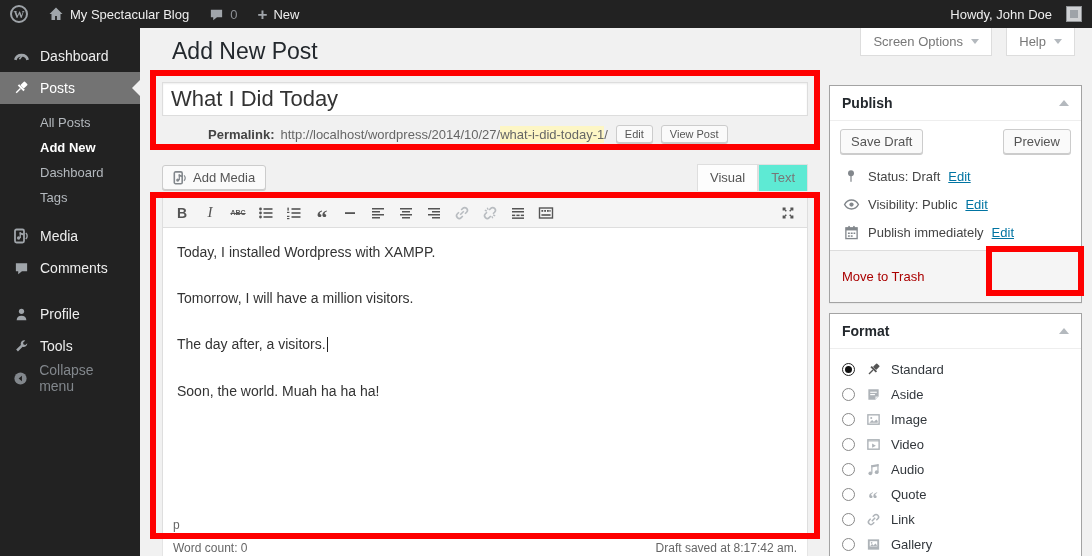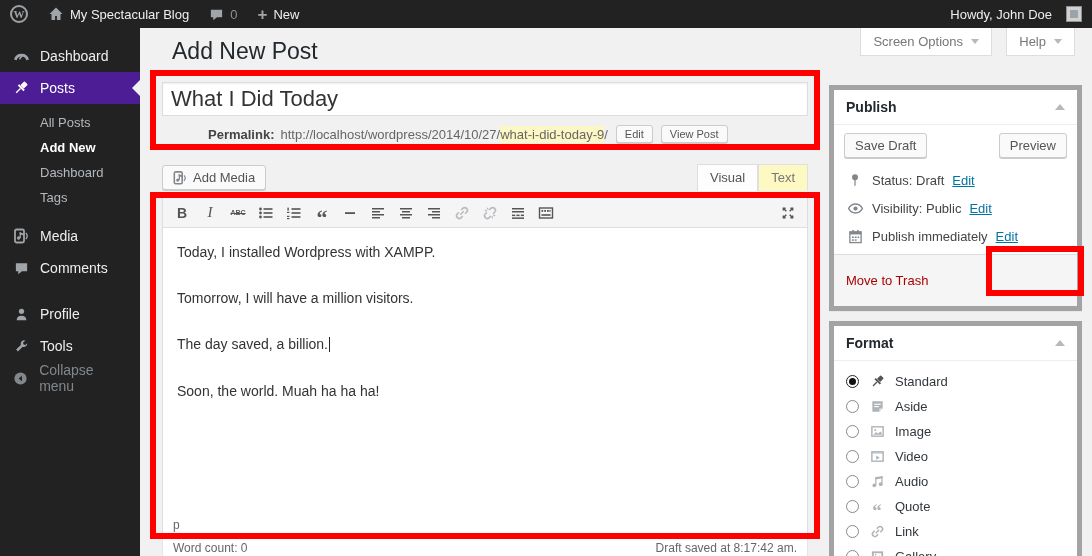--- a/index.html
+++ b/index.html
@@ -24,21 +24,21 @@
   .ab-icon { color:#a0a5aa; }
   .ab-plus { color:#a0a5aa; font-size:17px; font-weight:bold; line-height:1; }
   .avatar { width:16px; height:16px; margin-left:8px; background:#cfd1d3; border:1px solid #8f9295; position:relative; }
   .avatar::after { content:""; position:absolute; left:3px; top:3px; width:8px; height:8px; background:#9ea3a8; }
 
   
   .sidebar { position:absolute; top:28px; left:0; width:140px; height:528px; background:#222; padding-top:12px; }
   .menu-item { display:flex; align-items:center; gap:10px; height:32px; padding:0 12px;
     color:#eee; font-size:14px; cursor:pointer; position:relative; }
   .menu-item .micon { color:#a0a5aa; width:18px; display:flex; justify-content:center; }
-  .menu-item.active { background:#4c1d95; color:#fff; }
+  .menu-item.active { background:#737373; color:#fff; }
   .menu-item.active .micon { color:#fff; }
   .menu-item.active::after { content:""; position:absolute; right:0; top:50%; margin-top:-8px;
     border-top:8px solid transparent; border-bottom:8px solid transparent; border-right:8px solid #f1f1f1; }
   .submenu { padding:6px 0 10px 0; }
   .submenu-item { padding:5px 12px 5px 40px; color:#b4b9be; font-size:13px; cursor:pointer; }
   .submenu-item.current { color:#fff; font-weight:bold; }
   .menu-sep { height:14px; }
   .collapse { color:#82878c; }
   .collapse .micon { color:#82878c; }
 
@@ -62,42 +62,42 @@
   .btn-small { background:#fafafa; border:1px solid #ccc; border-radius:3px; color:#555; font-size:11px;
     padding:2px 8px; margin-left:4px; cursor:pointer; font-family:"Liberation Sans", sans-serif;
     box-shadow: 0 1px 0 #ccc; }
   .media-row { margin-top:14px; height:30px; display:flex; align-items:flex-end; position:relative; }
   .btn-secondary { background:#fafafa; border:1px solid #ccc; border-radius:3px; color:#555; font-size:13px;
     padding:4px 10px; cursor:pointer; display:flex; align-items:center; gap:6px;
     font-family:"Liberation Sans", sans-serif; box-shadow: 0 1px 0 #ccc; }
   .editor-tabs { position:absolute; right:0; bottom:-1px; display:flex; }
   .editor-tab { padding:5px 12px 6px; font-size:13px; cursor:pointer; }
   .editor-tab.active { background:#fdfdfd; border:1px solid #dedede; border-bottom:none; color:#555; }
-  .editor-tab.inactive { background:#fef9c3; border:1px solid #e0e0e0; border-bottom:none; color:#777; }
+  .editor-tab.inactive { background:#5eead4; border:1px solid #e0e0e0; border-bottom:none; color:#777; }
 
   .editor-box { margin-top:7px; width:646px; border:1px solid #dedede; background:#fff; }
   .mce-toolbar { height:30px; background:#f5f5f5; border-bottom:1px solid #dedede; display:flex; align-items:center; padding:0 6px; gap:2px; }
   .mce-btn { width:26px; height:24px; display:flex; align-items:center; justify-content:center; color:#555;
     cursor:pointer; border-radius:2px; background:transparent; border:none; }
   .mce-btn.disabled { color:#b8bcc0; }
   .mce-glyph-b { font-weight:bold; font-size:14px; }
   .mce-glyph-i { font-style:italic; font-family:"Liberation Serif", serif; font-size:15px; }
   .mce-glyph-abc { font-size:7px; text-decoration:line-through; letter-spacing:0; font-weight:bold; }
   .mce-glyph-quote { font-family:"Liberation Serif", serif; font-weight:bold; font-size:22px; line-height:8px; padding-top:10px; }
   .mce-spacer { flex:1; }
   .mce-content { height:288px; padding:15px 14px; font-size:14px; color:#333; cursor:text; }
   .mce-content p { margin:0 0 28px 0; line-height:1.3; }
   .text-caret { display:inline-block; width:1px; height:15px; background:#222; vertical-align:text-bottom; margin-left:1px; }
   .mce-path { height:17px; padding:0 10px; font-size:12px; color:#666; display:flex; align-items:center; }
   .wordcount-bar { margin-top:4px; width:646px; height:20px; background:#fff; border:1px solid #e5e5e5;
     display:flex; align-items:center; justify-content:space-between; padding:0 10px; font-size:12px; color:#666; }
 
   
   .side-col { position:absolute; left:689px; top:57px; width:253px; }
-  .postbox { background:#fff; border:5px solid #a3a3a3; box-shadow:0 1px 1px rgba(0,0,0,.04); }
+  .postbox { background:#fff; border:1px solid #a3a3a3; box-shadow:0 1px 1px rgba(0,0,0,.04); }
   .postbox-header { display:flex; align-items:center; justify-content:space-between; padding:9px 12px;
     border-bottom:1px solid #eee; font-size:14px; font-weight:bold; color:#23282d; cursor:pointer; }
   .toggle-up { width:0; height:0; border-left:5px solid transparent; border-right:5px solid transparent; border-bottom:6px solid #b4b9be; }
   .publish-body { padding:8px 10px 4px; }
   .minor-actions { display:flex; justify-content:space-between; margin-bottom:8px; }
   .misc-row { display:flex; align-items:center; gap:8px; height:28px; font-size:13px; color:#444; padding-left:2px; }
   .misc-icon { color:#82878c; width:18px; display:flex; justify-content:center; }
   a.edit-link { color:#0074a2; text-decoration:underline; cursor:pointer; }
   .publish-footer { background:#f5f5f5; border-top:1px solid #ddd; height:52px; display:flex; align-items:center; padding:0 12px; }
   a.trash-link { color:#a00; text-decoration:none; cursor:pointer; font-size:13px; }
@@ -243,21 +243,21 @@
     <span>Help</span>
     <span class="caret-down"></span>
   </div>
 
   <h1 class="page-title">Add New Post</h1>
 
   <div class="main-col">
     <input class="title-input" type="text" value="What I Did Today" style="">
     <div class="permalink-row">
       <span class="permalink-label">Permalink:</span>
-      <span><span>http://localhost/wordpress/2014/10/27/</span><span class="slug-highlight">what-i-did-today-9</span><span>/</span></span>
+      <span><span>http://localhost/wordpress/2014/10/27/</span><span class="slug-highlight">what-i-did-today-1</span><span>/</span></span>
       <button class="btn-small">Edit</button>
       <button class="btn-small">View Post</button>
     </div>
 
     <div class="media-row">
       <button class="btn-secondary">
         <span style="color:#82878c;">
           <svg width="14" height="14" viewBox="0 0 16 16">
               <rect x="1.5" y="1" width="9" height="13.5" rx="1.5" fill="none" stroke="currentColor" stroke-width="1.8"></rect>
               <circle cx="5.4" cy="10.4" r="1.8" fill="currentColor"></circle>
@@ -399,21 +399,21 @@
               <svg width="16" height="16" viewBox="0 0 16 16">
                 <path d="M6.3 6.3L3.8 3.8M9.7 6.3l2.5-2.5M6.3 9.7l-2.5 2.5M9.7 9.7l2.5 2.5" stroke="currentColor" stroke-width="1.5" fill="none"></path>
                 <path d="M2.6 2.6h3v1.4H4v1.6H2.6zM13.4 2.6v3H12V4h-1.6V2.6zM2.6 13.4v-3H4v1.6h1.6v1.4zM13.4 13.4h-3V12H12v-1.6h1.4z" fill="currentColor"></path>
               </svg>
             </span>
         </button>
       </div>
       <div class="mce-content">
         <p><span>Today, I installed Wordpress with XAMPP.</span></p>
         <p><span>Tomorrow, I will have a million visitors.</span></p>
-        <p><span>The day saved, a billion.</span><span class="text-caret"></span></p>
+        <p><span>The day after, a visitors.</span><span class="text-caret"></span></p>
         <p><span>Soon, the world. Muah ha ha ha!</span></p>
       </div>
       <div class="mce-path">p</div>
     </div>
 
     <div class="wordcount-bar">
       <span><span>Word count:</span> <span>0</span></span>
       <span>Draft saved at 8:17:42 am.</span>
     </div>
   </div>

